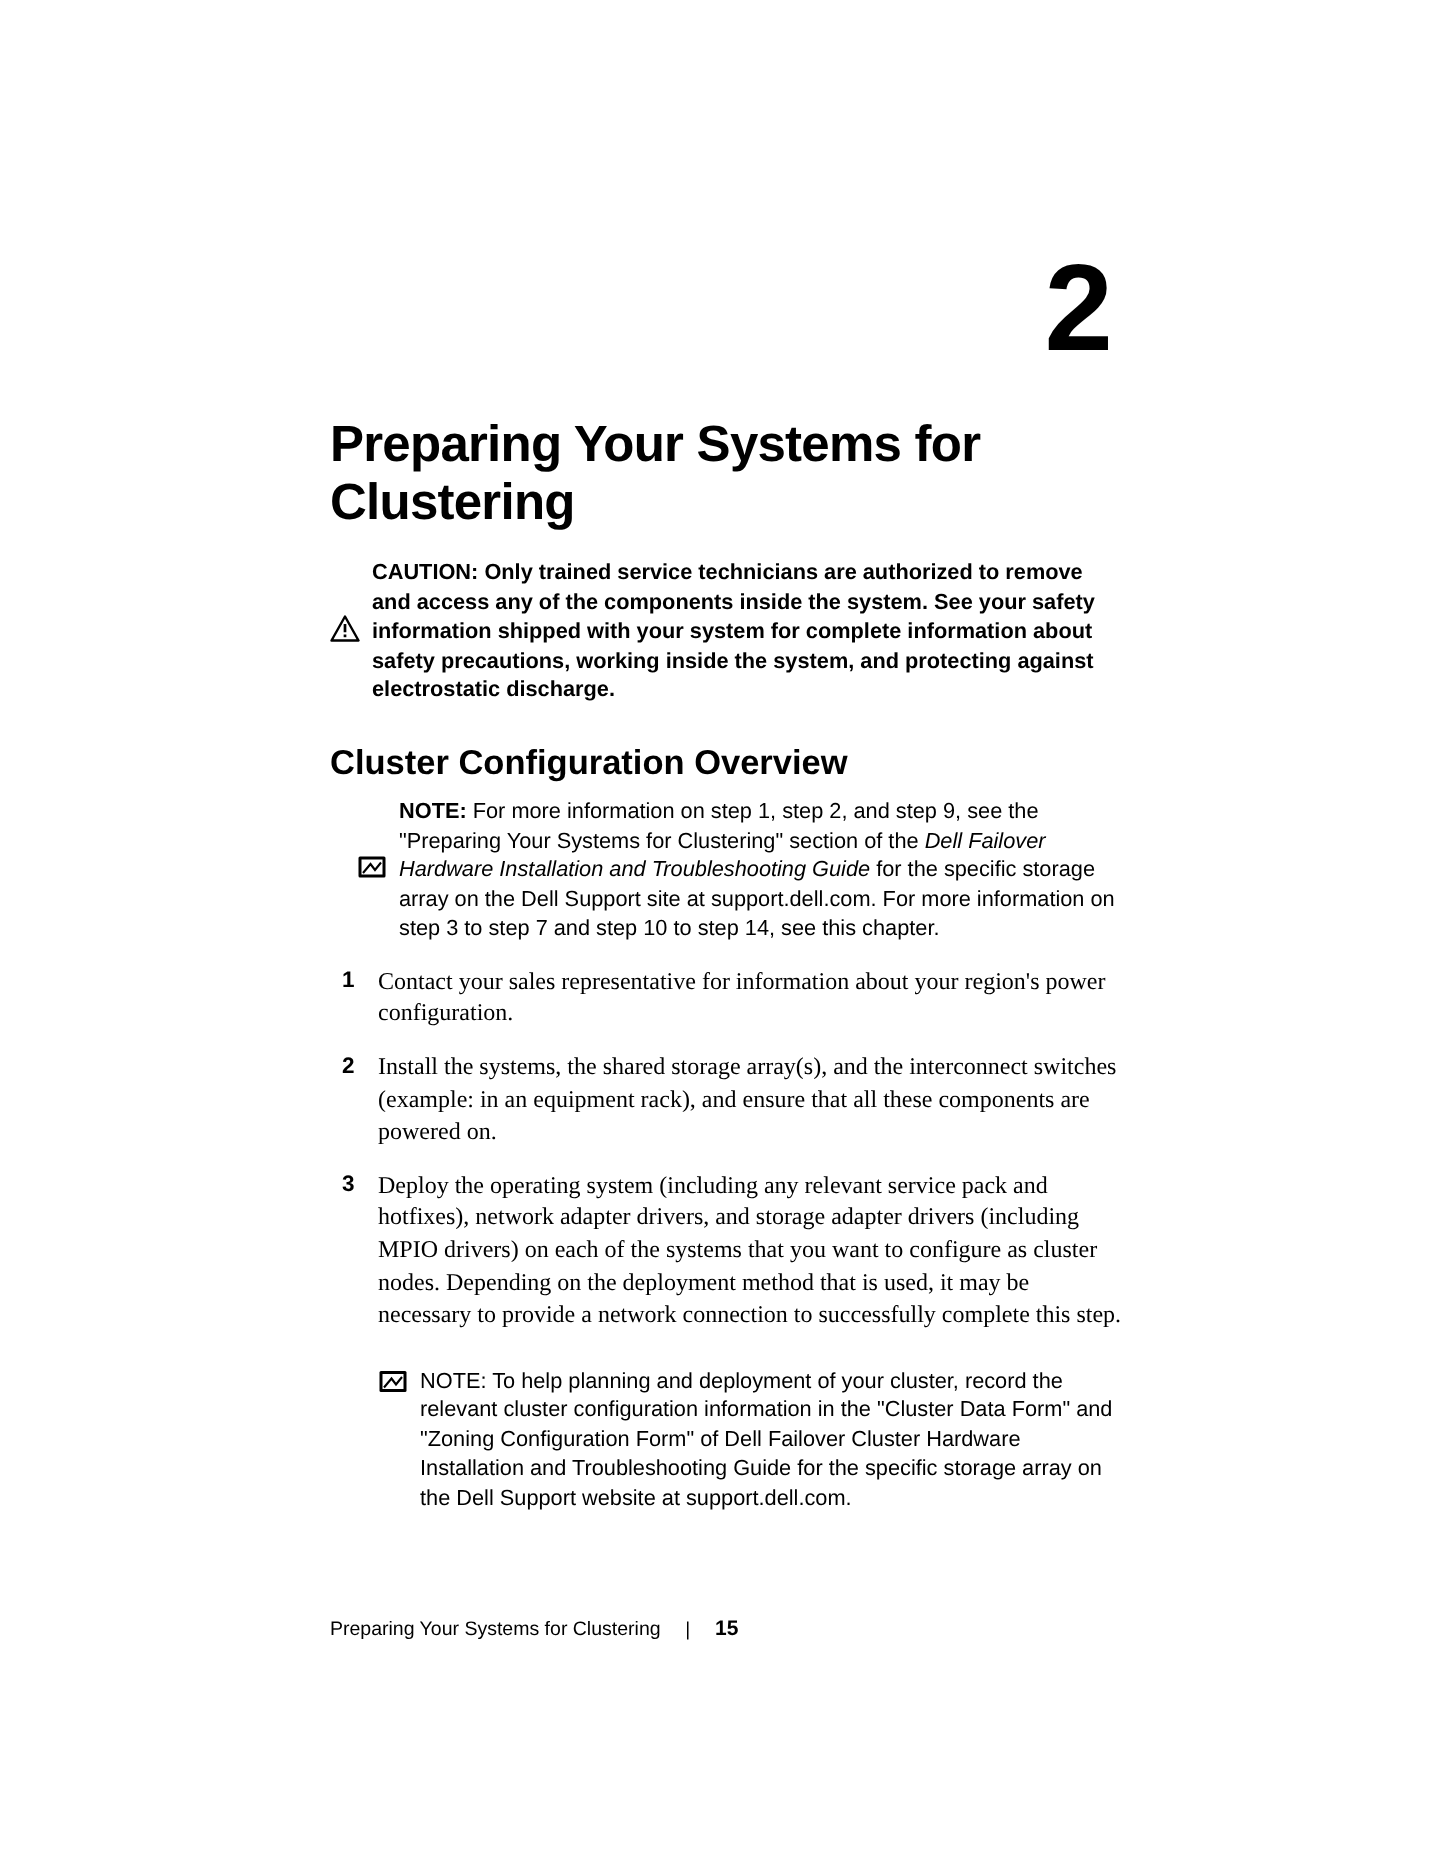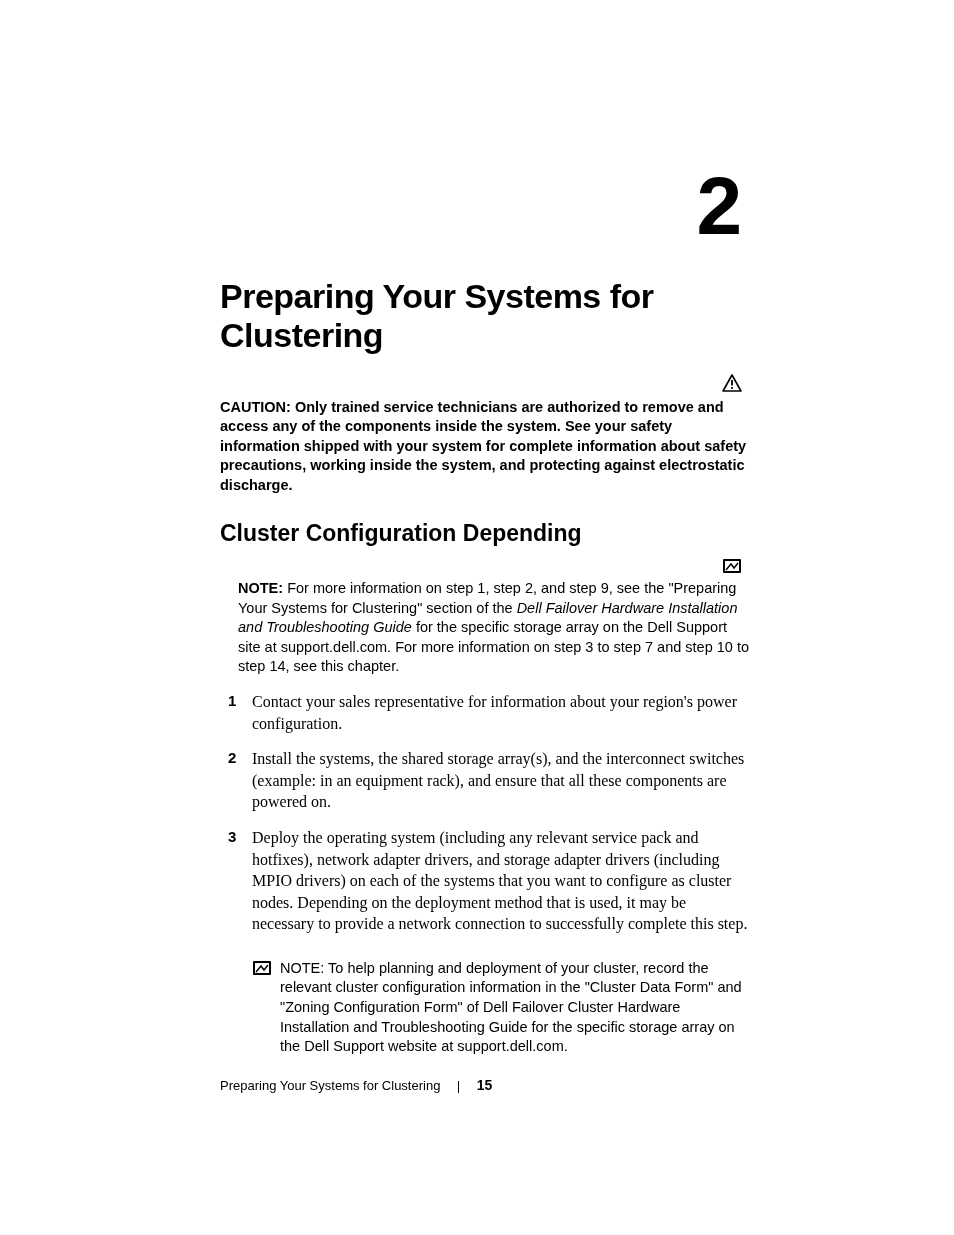--- a/index.html
+++ b/index.html
@@ -38,26 +38,25 @@
     letter-spacing: -0.5px;
   }
   h2.section {
     font-family: "Helvetica Neue", Helvetica, Arial, sans-serif;
     font-weight: 600;
     font-size: 23px;
     margin: 24px 0 10px 0;
   }
   .callout {
     display: flex;
-    align-items: flex-end;
+    align-items: center;
     font-family: "Helvetica Neue", Helvetica, Arial, sans-serif;
     font-size: 14.5px;
     line-height: 1.35;
     margin: 0 0 14px 0;
-    flex-direction: column;
   }
   .callout .icon {
     flex: 0 0 auto;
     margin-right: 8px;
     margin-top: 1px;
   }
   .callout .body {
     flex: 1 1 auto;
   }
   .callout .label {
@@ -138,21 +137,21 @@
         <rect x="9.1" y="6" width="1.8" height="5.5" fill="#000"></rect>
         <rect x="9.1" y="13" width="1.8" height="1.8" fill="#000"></rect>
       </svg>
     </span>
     <div class="body">
       <span class="label">CAUTION:</span>
       <span class="caution-body-1">Only trained service technicians are authorized to remove and access any of the components inside the system. See your safety information shipped with your system for complete information about safety precautions, working inside the system, and protecting against electrostatic discharge.</span>
     </div>
   </div>
 
-  <h2 class="section">Cluster Configuration Depending</h2>
+  <h2 class="section">Cluster Configuration Overview</h2>
 
   <div class="callout" style="margin-left:18px;">
     <span class="icon">
       <svg width="20" height="16" viewBox="0 0 20 16">
         <rect x="1" y="1" width="18" height="14" rx="1" fill="#000"></rect>
         <rect x="3" y="3" width="14" height="10" fill="#fff"></rect>
         <path d="M4 12 L9 6 L12 10 L16 5" stroke="#000" stroke-width="1.4" fill="none"></path>
       </svg>
     </span>
     <div class="body">

